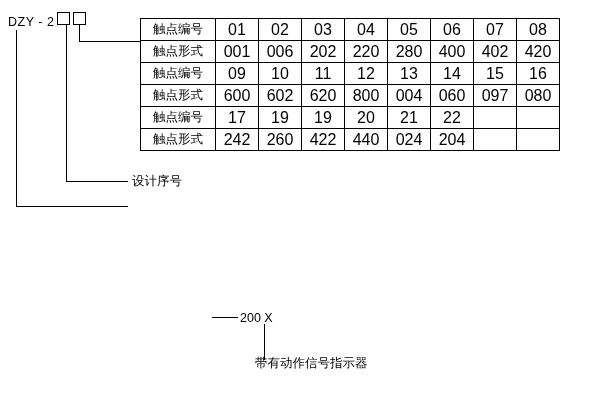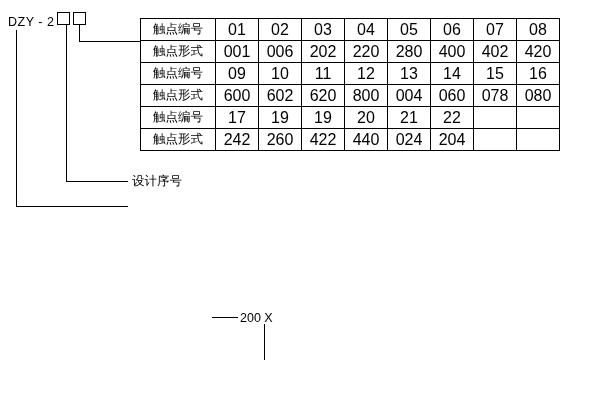--- a/index.html
+++ b/index.html
@@ -149,21 +149,21 @@
         <td class="cell">16</td>
       </tr>
       <tr>
         <td class="head">触点形式</td>
         <td class="cell">600</td>
         <td class="cell">602</td>
         <td class="cell">620</td>
         <td class="cell">800</td>
         <td class="cell">004</td>
         <td class="cell">060</td>
-        <td class="cell">078</td>
+        <td class="cell">097</td>
         <td class="cell">080</td>
       </tr>
       <tr>
         <td class="head">触点编号</td>
         <td class="cell">17</td>
         <td class="cell">19</td>
         <td class="cell">19</td>
         <td class="cell">20</td>
         <td class="cell">21</td>
         <td class="cell">22</td>
@@ -192,14 +192,15 @@
   <div class="leader-label" style="left:132px; top:173px;text-align:center;">设计序号</div>
 
   <div class="ln v" style="left:16px; top:30px; height:177px;"></div>
   <div class="ln h" style="left:16px; top:206px; width:112px;"></div>
 
 
   <div class="ln h" style="left:212px; top:317px; width:26px;"></div>
   <div class="series-suffix">200  X</div>
 
   <div class="ln v" style="left:264px; top:324px; height:36px;"></div>
+  <div class="indicator-note">带有动作信号指示器</div>
 
 </div>
 
 </body></html>

